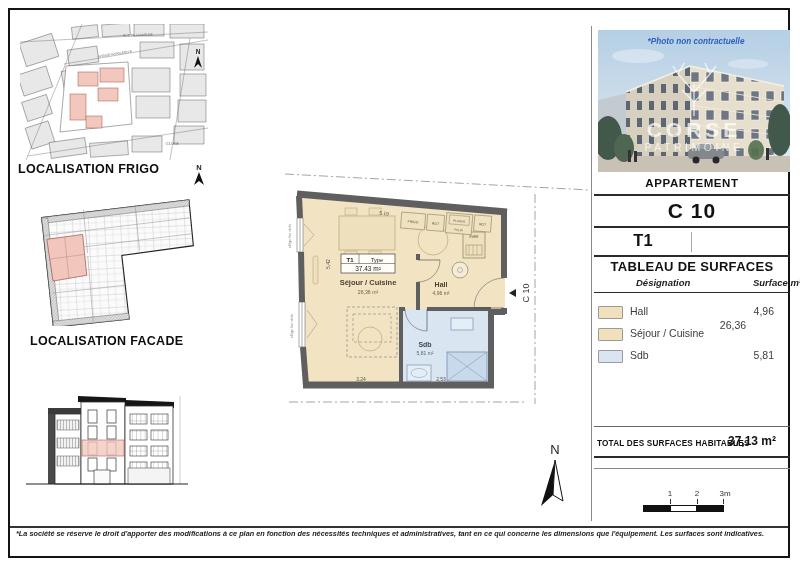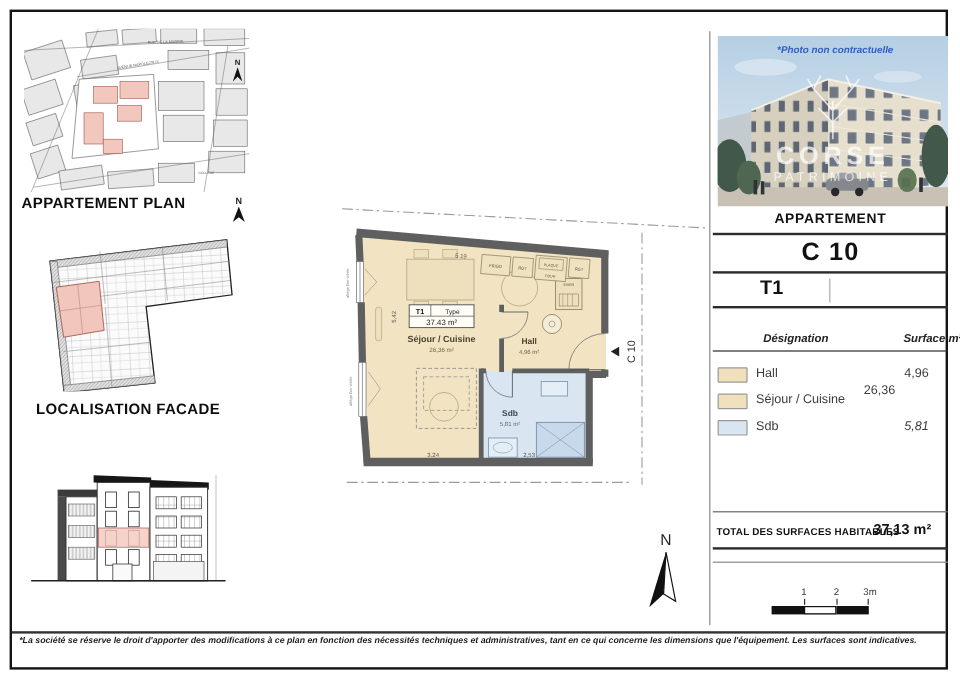--- a/index.html
+++ b/index.html
@@ -80,21 +80,21 @@
     </g>
     <text x="118" y="12" font-size="3.2" fill="#666" text-anchor="middle" transform="rotate(-2 118 12)">RUE DE LA MARINE</text>
     <text x="95" y="31" font-size="3.2" fill="#666" text-anchor="middle" transform="rotate(-9 95 31)">AVENUE NAPOLEON III</text>
     <text x="152" y="121" font-size="2.8" fill="#666" text-anchor="middle">COLLEGE</text>
     <g>
       <text x="178" y="30" font-size="6.5" fill="#222" text-anchor="middle" font-weight="bold">N</text>
       <polygon points="174,44 178,32 182,44 178,40" fill="#111"></polygon>
     </g>
   </svg>
 
-  <div class="abs sec-title" style="left:18px;top:162px;">APPARTEMENT PLAN</div>
+  <div class="abs sec-title" style="left:18px;top:162px;">LOCALISATION FRIGO</div>
   <svg class="abs" style="left:192px;top:161px;" width="14" height="26" viewBox="0 0 14 26">
     <text x="7" y="9" font-size="7.5" fill="#222" text-anchor="middle" font-weight="bold">N</text>
     <polygon points="2,24 7,11 12,24 7,20" fill="#111"></polygon>
   </svg>
 
   <svg class="abs" style="left:26px;top:190px;" width="170" height="136" viewBox="0 0 170 136">
     <defs>
       <pattern id="rooms" width="16" height="13" patternUnits="userSpaceOnUse">
         <rect width="16" height="13" fill="#fbfbfb"></rect>
         <path d="M16 0H0V13" fill="none" stroke="#9a9a9a" stroke-width="0.5"></path>
@@ -370,39 +370,40 @@
 
   <div class="abs unit center" style="left:594px;top:199px;width:196px;">C 10</div>
   <div class="abs hline" style="left:594px;top:226px;width:196px;height:2px;"></div>
 
   <div class="abs" style="left:594px;top:231px;width:196px;display:flex;">
     <div class="tf-cell">T1</div>
   </div>
   <div class="abs" style="left:691px;top:232px;width:1px;height:20px;background:#aaa;"></div>
   <div class="abs hline" style="left:594px;top:255px;width:196px;height:2px;"></div>
 
+  <div class="abs tbl-title center" style="left:594px;top:259px;width:196px;">TABLEAU DE SURFACES</div>
 
   <div class="abs colhdr" style="left:616px;top:277px;">Désignation</div>
   <div class="abs colhdr" style="left:700px;top:277px;width:82px;text-align:right;">Surface m²</div>
   <div class="abs hline" style="left:594px;top:291.5px;width:196px;height:1.5px;"></div>
 
   <div>
     <div class="abs swatch sw-beige" style="left:598px;top:306px;"></div>
     <div class="abs rowname" style="left:630px;top:305px;">Hall</div>
     <div class="abs rowval" style="left:692px;top:305px;width:82px;">4,96</div>
   </div>
   <div>
     <div class="abs swatch sw-beige" style="left:598px;top:328px;"></div>
     <div class="abs rowname" style="left:630px;top:327px;">Séjour / Cuisine</div>
     <div class="abs rowval" style="left:692px;top:319px;width:82px;text-align:center;">26,36</div>
   </div>
   <div>
     <div class="abs swatch sw-blue" style="left:598px;top:350px;"></div>
     <div class="abs rowname" style="left:630px;top:349px;">Sdb</div>
-    <div class="abs rowval" style="left:692px;top:349px;width:82px;font-style:italic;">5,81</div>
+    <div class="abs rowval" style="left:692px;top:349px;width:82px;">5,81</div>
   </div>
 
   <div class="abs" style="left:594px;top:426px;width:196px;height:1px;background:#666;"></div>
   <div class="abs total-lbl" style="left:597px;top:439px;">TOTAL DES SURFACES HABITABLES</div>
   <div class="abs total-val" style="left:692px;top:434px;width:84px;">37,13 m²</div>
   <div class="abs hline" style="left:594px;top:456px;width:196px;height:1.8px;"></div>
   <div class="abs" style="left:594px;top:468px;width:196px;height:1px;background:#888;"></div>
 
   <div>
     <span class="scale-num" style="left:670px;top:489px;">1</span>

